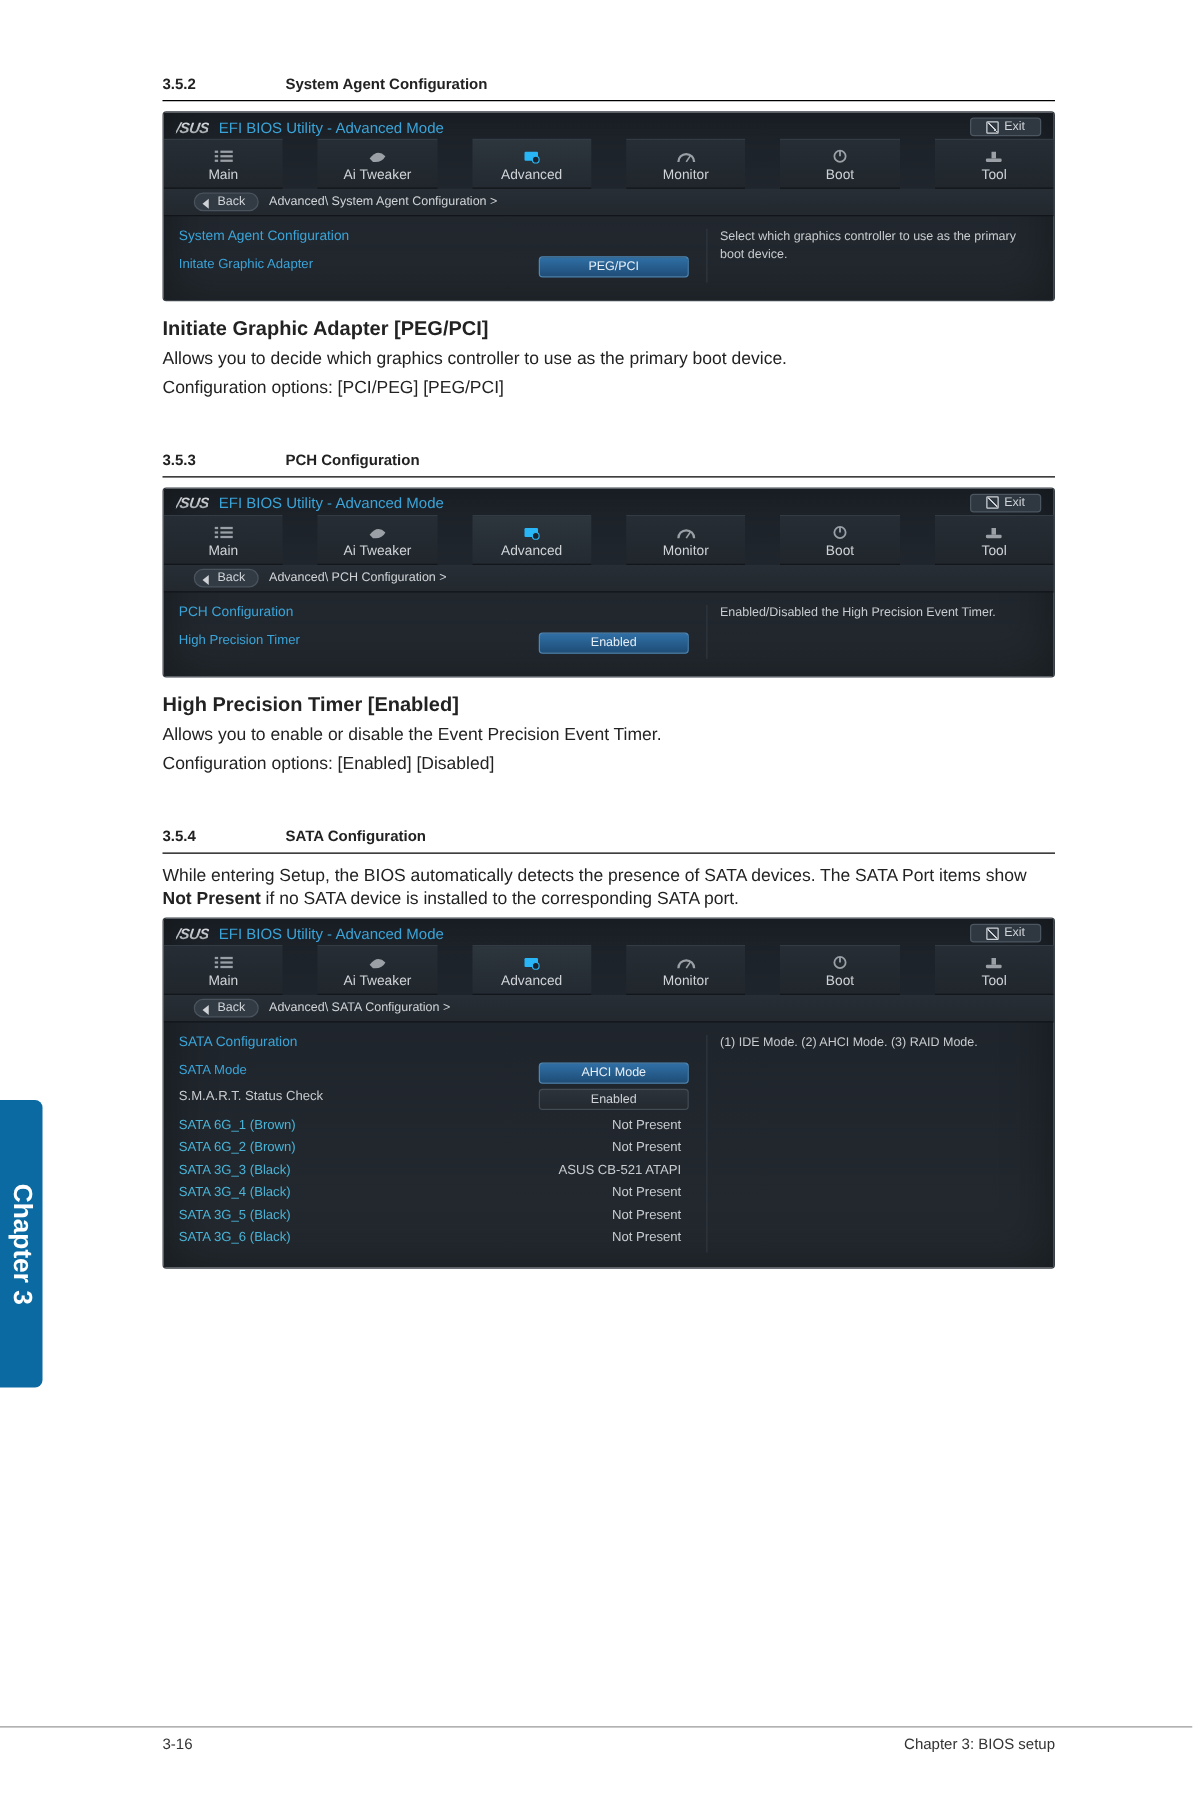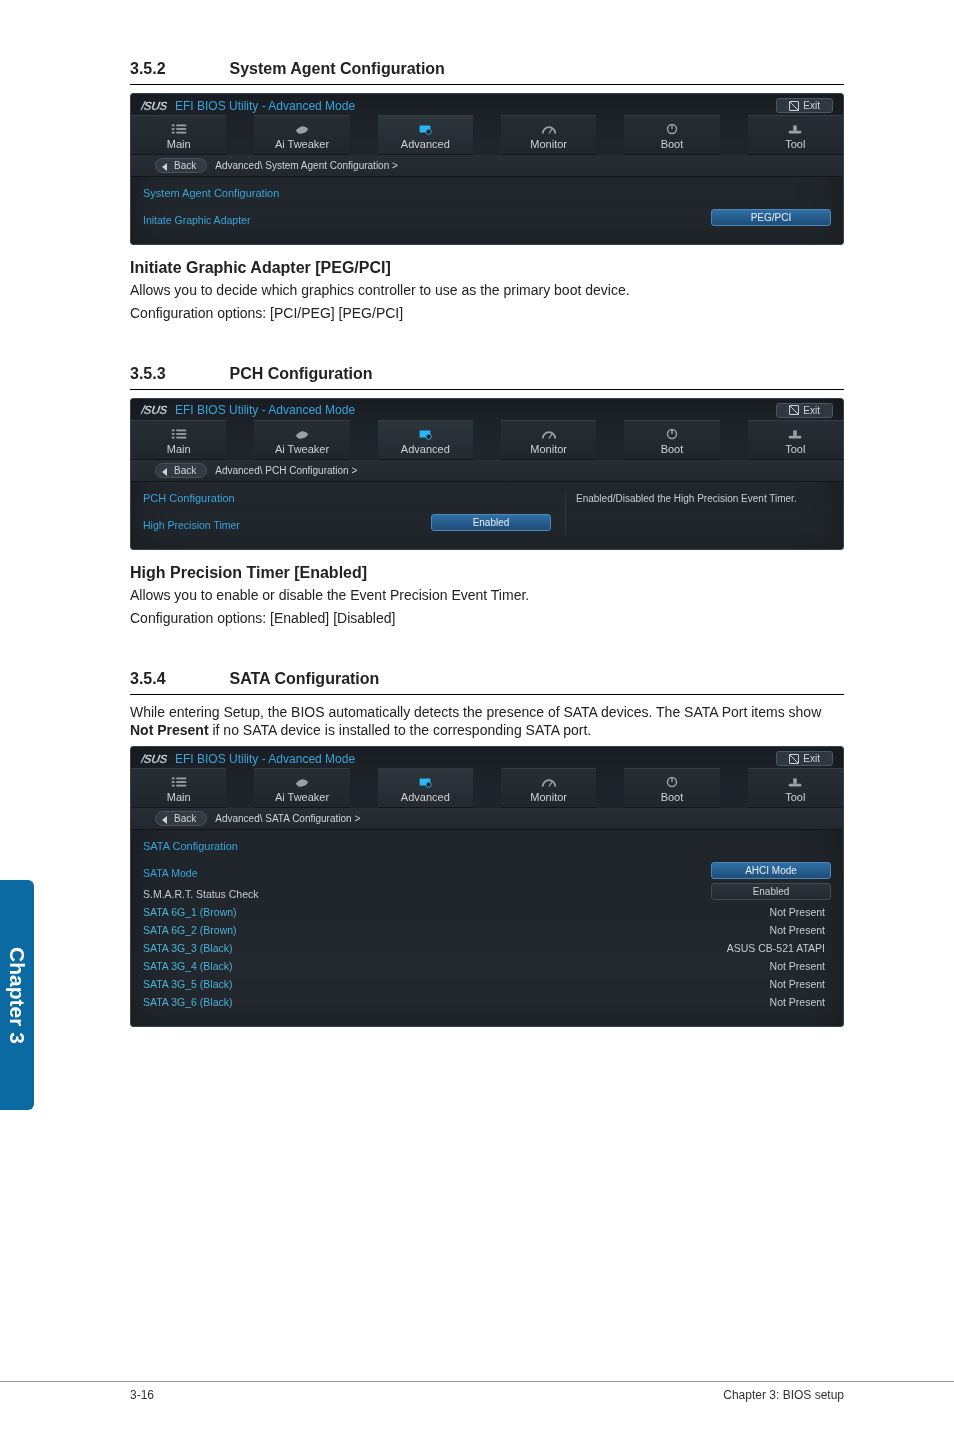--- a/index.html
+++ b/index.html
@@ -5,21 +5,21 @@
   * { margin: 0; padding: 0; box-sizing: border-box; }
   body {
     font-family: Arial, Helvetica, sans-serif;
     background: #fff;
     width: 954px;
     min-height: 1438px;
     position: relative;
     padding: 60px 110px 0 130px;
     color: #222;
   }
-  h2.section { font-size: 16px; font-weight: bold; margin-bottom: 6px; }
+  h2.section { font-size: 12px; font-weight: bold; margin-bottom: 6px; }
   h2.section .num { display: inline-block; min-width: 95px; }
   h3.sub { font-size: 16px; font-weight: bold; margin: 12px 0 4px; }
   p.body { font-size: 14px; line-height: 1.35; margin-bottom: 4px; }
   .section-rule { border: 0; border-top: 1.5px solid #000; margin-bottom: 8px; }
 
   .bios {
     background: linear-gradient(#1d232a,#23292f);
     border: 1px solid #3a4048;
     border-radius: 3px;
     color: #c8ccd0;
@@ -79,21 +79,21 @@
     border-right:5px solid #cfd3d7;
   }
 
   .bios-body { display:flex; padding:10px 12px 14px; gap:14px; }
   .bios-left { flex:1.6; }
   .bios-right {
     flex:1; border-left:1px solid #30373f; padding-left:10px;
     color:#c8ccd0; font-size:10px; line-height:1.35;
   }
   .cfg-title { color:#3aa4d8; font-size:11px; margin-bottom:10px; }
-  .row { display:flex; align-items:flex-end; margin:4px 0; font-size:10.5px; }
+  .row { display:flex; align-items:flex-start; margin:4px 0; font-size:10.5px; }
   .row .k { flex:1; }
   .row .k.blue { color:#3aa4d8; }
   .row .k.cyan { color:#4ab3d6; }
   .pill, .pill-plain {
     min-width:120px; text-align:center; padding:2px 10px; border-radius:3px; font-size:10px;
   }
   .pill {
     background:linear-gradient(#2f6fa5,#1f4d77);
     border:1px solid #4c87b6; color:#e6eff6;
   }
@@ -194,20 +194,21 @@
     <span>Advanced\ System Agent Configuration  &gt;</span>
   </div>
   <div class="bios-body">
     <div class="bios-left">
       <div class="cfg-title">System Agent Configuration</div>
       <div class="row">
         <span class="k blue">Initate Graphic Adapter</span>
         <span class="pill">PEG/PCI</span>
       </div>
     </div>
+    <div class="bios-right">Select which graphics controller to use as the primary boot device.</div>
   </div>
 </div>
 
 <h3 class="sub">Initiate Graphic Adapter [PEG/PCI]</h3>
 <p class="body">Allows you to decide which graphics controller to use as the primary boot device.</p>
 <p class="body">Configuration options: [PCI/PEG] [PEG/PCI]</p>
 
 <div class="spacer-lg"></div>
 
 <h2 class="section">
@@ -356,20 +357,21 @@
           <div class="row">
             <span class="k cyan">SATA 3G_5 (Black)</span>
             <span class="val-plain">Not Present</span>
           </div>
           <div class="row">
             <span class="k cyan">SATA 3G_6 (Black)</span>
             <span class="val-plain">Not Present</span>
           </div>
         </div>
     </div>
+    <div class="bios-right">(1) IDE Mode. (2) AHCI Mode. (3) RAID Mode.</div>
   </div>
 </div>
 
 <div class="side-tab">
   <span>Chapter 3</span>
 </div>
 
 <div class="footer">
   <span>3-16</span>
   <span>Chapter 3: BIOS setup</span>

